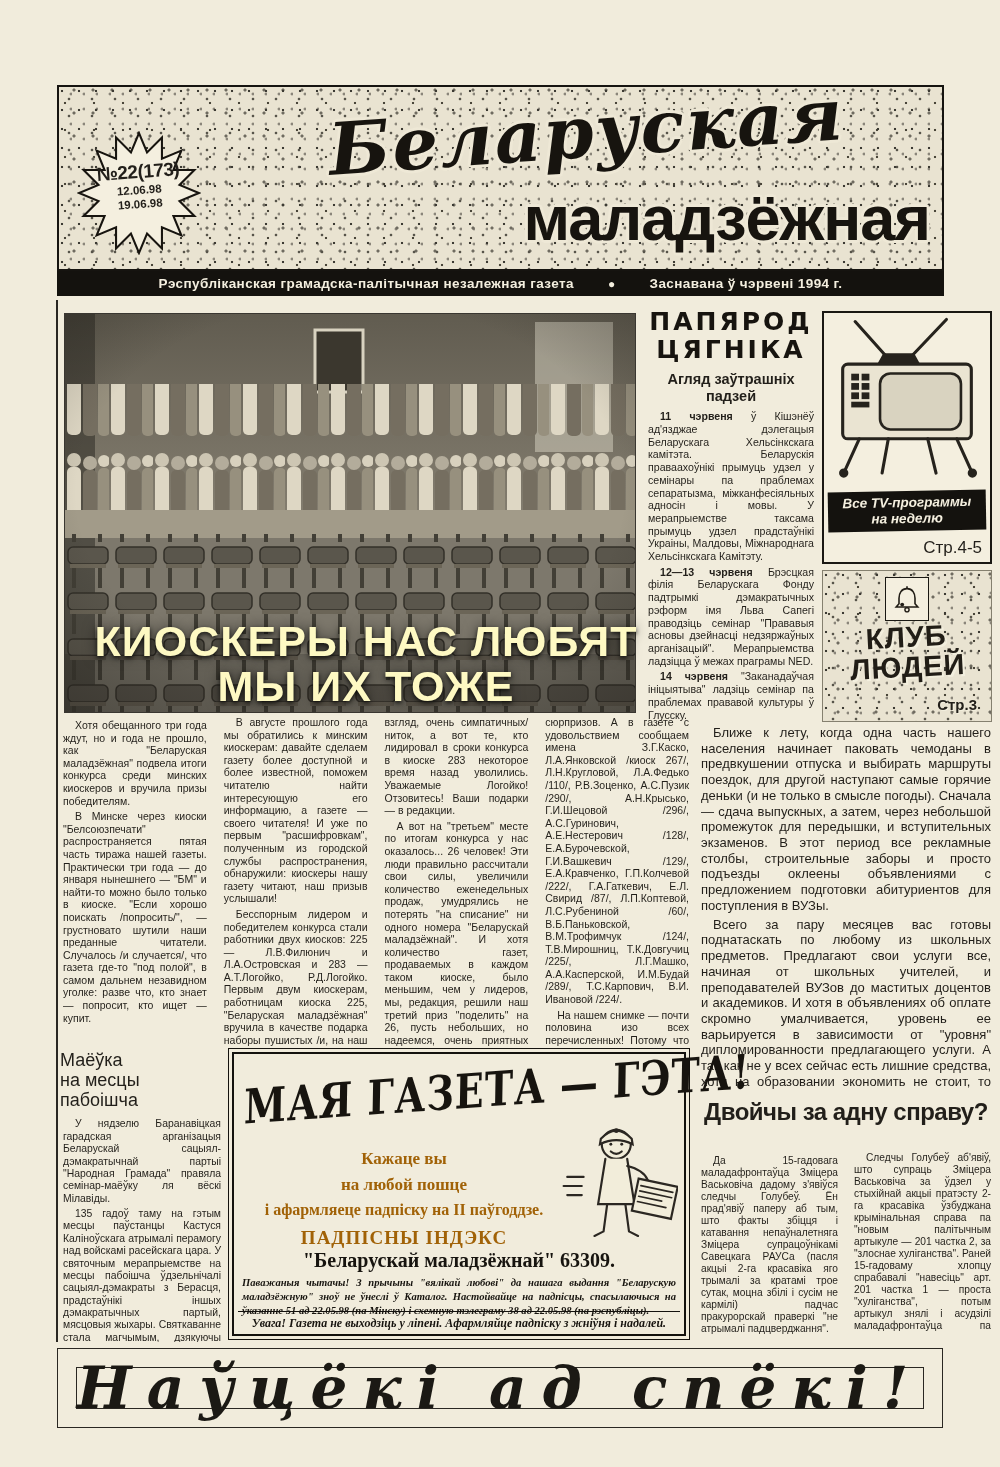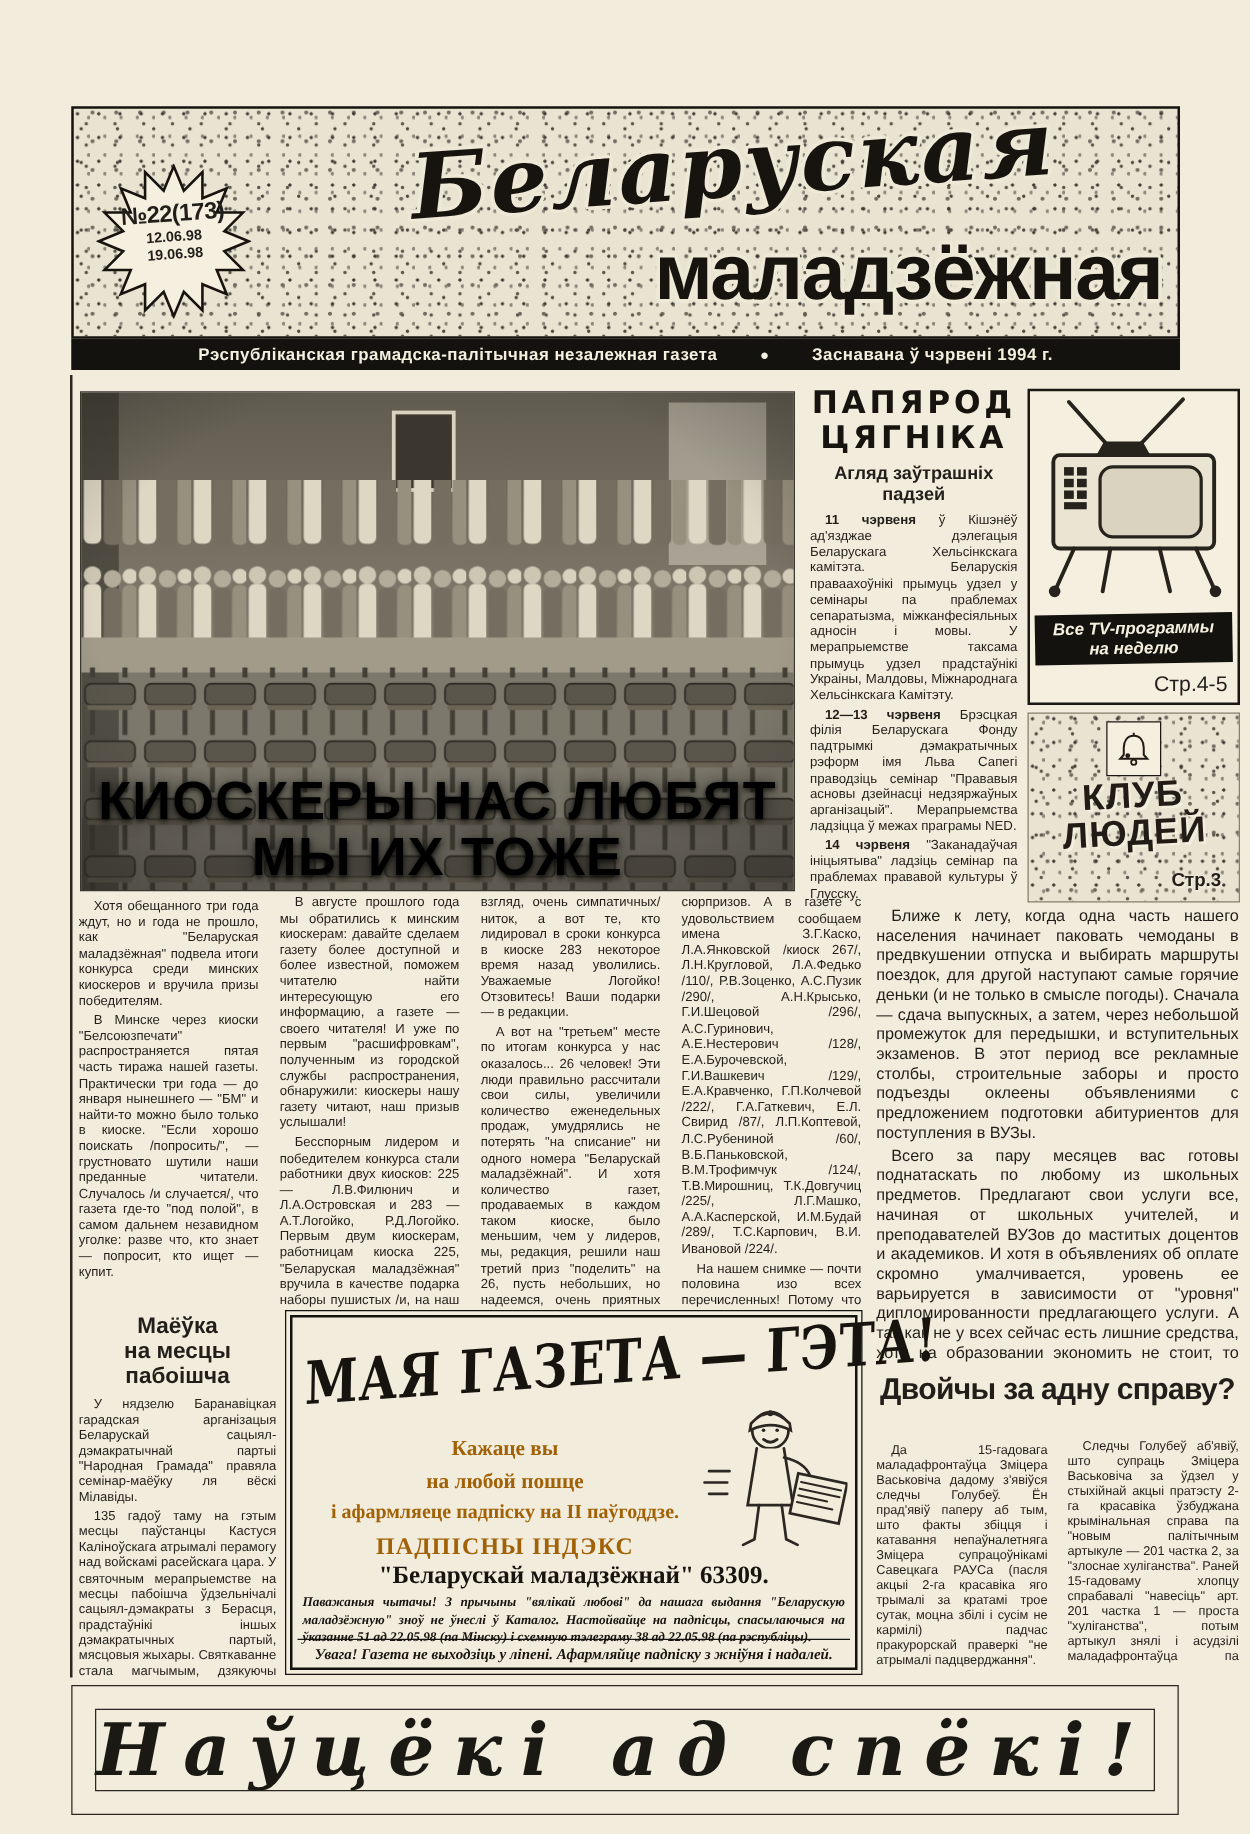--- a/index.html
+++ b/index.html
@@ -41,22 +41,22 @@
   #tagline-bar{
     left:57px;top:271px;width:887px;height:25px;background:#14120e;color:#f4efdf;
     display:flex;align-items:center;justify-content:center;gap:34px;
     font-weight:bold;font-size:13.5px;letter-spacing:.4px;box-sizing:border-box;
   }
   #tagline-bar .dot{font-size:12px;line-height:1;}
   
   #photo{left:65px;top:314px;width:570px;height:398px;outline:1px solid #3a3731;background:#7d786c;}
   #photo svg{position:absolute;left:0;top:0;}
   #photo-headline{
-    position:absolute;left:0;bottom:2px;width:100%;text-align:center;
-    color:#000000;font-weight:800;font-size:43px;line-height:1.06;letter-spacing:1px;
+    position:absolute;left:16px;bottom:2px;width:100%;text-align:center;
+    color:#fef9c3;font-weight:800;font-size:43px;line-height:1.06;letter-spacing:1px;
     text-shadow:0 2px 4px rgba(10,10,8,.85),0 0 14px rgba(10,10,8,.6);
   }
   
   .sec{box-sizing:border-box;overflow:hidden;}
   .par{margin:3px;text-indent:12px;text-align:justify;}
   
   #events{left:645px;top:308px;width:172px;height:416px;}
   .stencil{
     font-family:"DejaVu Sans",sans-serif;font-weight:800;font-size:25px;
     letter-spacing:3px;text-align:center;line-height:1.1;color:#17140f;
@@ -80,21 +80,21 @@
   
   #kiosk{left:60px;top:716px;width:632px;height:334px;columns:4;column-gap:11px;font-size:10.5px;line-height:1.2;}
   
   #tutors{left:698px;top:722px;width:296px;height:372px;}
   #tutors .title{font-weight:800;text-align:center;line-height:1.05;margin-bottom:8px;}
   #tutors .title .t1{font-size:27px;}
   #tutors .title .t2{font-size:24px;}
   #tutors .body{font-size:13px;line-height:1.21;}
   
   #mayovka{left:60px;top:1050px;width:164px;height:292px;}
-  #mayovka .title{font-weight:700;font-size:18px;line-height:1.12;text-align:center;margin-bottom:8px;}
+  #mayovka .title{font-weight:400;font-size:18px;line-height:1.12;text-align:left;margin-bottom:8px;}
   #mayovka .body{font-size:10.4px;line-height:1.19;}
   
   #adbox{left:228px;top:1048px;width:462px;height:292px;border:1px solid #14120e;padding:3px;box-sizing:border-box;background:#f1ecdc;}
   #adbox .inner{border:2px solid #14120e;width:100%;height:100%;box-sizing:border-box;position:relative;font-family:"Liberation Serif",serif;}
   #ad-headline{
     position:absolute;left:10px;top:30px;width:430px;
     font-family:"DejaVu Serif",serif;font-weight:bold;font-size:38px;letter-spacing:1px;
     transform:rotate(-4deg) skewX(-5deg) scale(1,1.25);transform-origin:left center;color:#17140f;white-space:nowrap;
   }
   #ad-cartoon{position:absolute;right:6px;top:58px;}
@@ -103,21 +103,21 @@
   .ad-l3{font-size:16px;line-height:1.6;}
   .ad-l4{font-size:19px;line-height:1.6;letter-spacing:1px;}
   .ad-l5{position:absolute;left:0;top:195px;width:100%;text-align:center;font-weight:bold;font-size:20px;color:#17140f;}
   .ad-fine{position:absolute;left:8px;right:8px;top:222px;font-style:italic;font-weight:bold;font-size:10.6px;line-height:1.3;text-align:justify;color:#17140f;}
   .ad-notice{position:absolute;left:4px;right:4px;bottom:3px;border-top:1px solid #14120e;padding-top:4px;font-style:italic;font-weight:bold;font-size:12px;text-align:center;color:#17140f;}
   
   #dcase{left:698px;top:1098px;width:296px;height:244px;}
   #dcase .title{font-weight:800;font-size:24px;text-align:center;margin-bottom:26px;letter-spacing:-.5px;}
   #dcase .cols{columns:2;column-gap:10px;font-size:10.2px;line-height:1.18;height:186px;overflow:hidden;}
   
-  #banner{left:57px;top:1348px;width:886px;height:104px;border:1px solid #2a2722;padding:18px;box-sizing:border-box;}
+  #banner{left:57px;top:1348px;width:886px;height:80px;border:1px solid #2a2722;padding:18px;box-sizing:border-box;}
   #banner .inner{
     border:1px solid #2a2722;width:100%;height:100%;box-sizing:border-box;
     display:flex;align-items:center;justify-content:center;
     font-family:"DejaVu Serif",serif;font-style:italic;font-weight:bold;
     font-size:58px;letter-spacing:15px;color:#1b1914;white-space:nowrap;
   }
   
   #left-rule{left:56px;top:300px;width:2px;height:1042px;background:#2a2722;}
 </style>
 </head>

